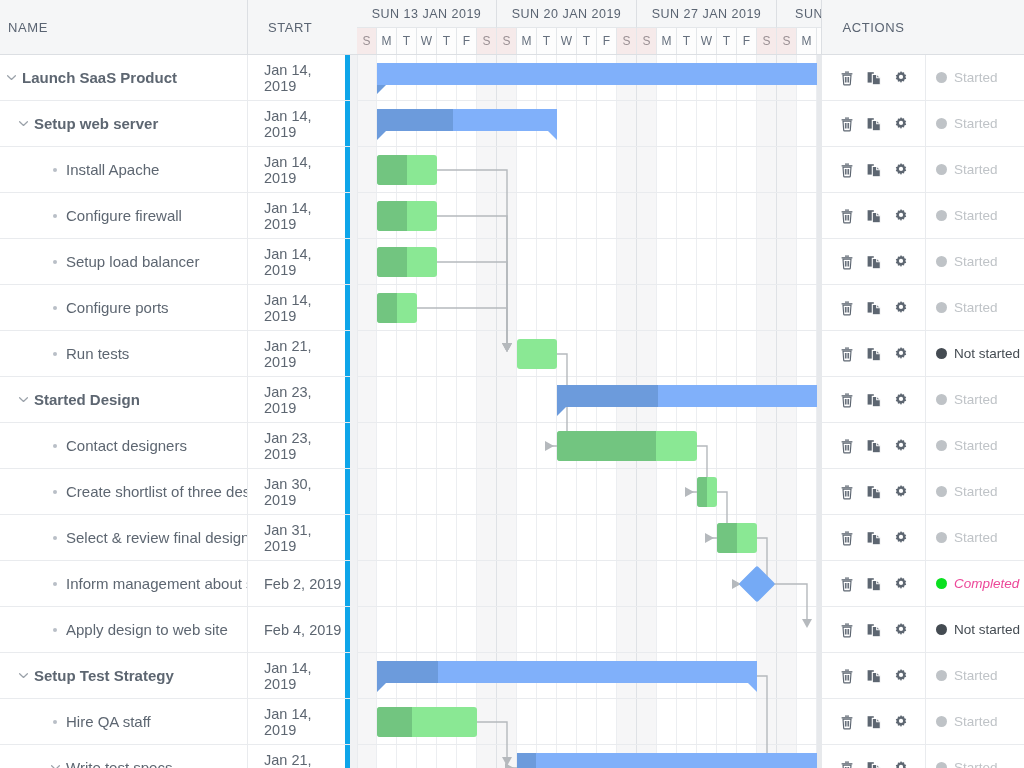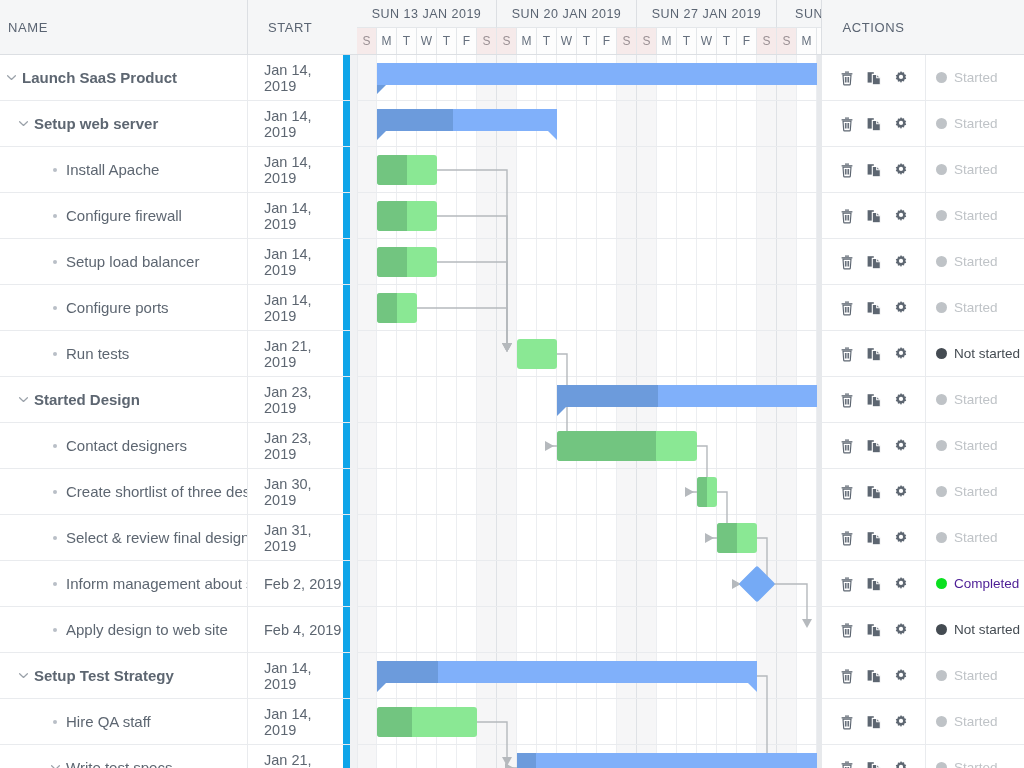--- a/index.html
+++ b/index.html
@@ -91,21 +91,21 @@
   .cell {
     position: absolute; top: 0; height: 45px;
     box-sizing: border-box;
     display: flex; align-items: center;
     font-size: 14.5px; color: #5d6671;
   }
 
   .c-name   { left: 0;    width: 248px; border-right: 1px solid #e9ebee;
               overflow: hidden; white-space: nowrap; }
   .c-start  { left: 248px; width: 102px; padding-left: 16px;
-              border-right: 7px solid #0ea5e9; }
+              border-right: 5px solid #0ea5e9; }
   .c-actions{ left: 821px; width: 104px; justify-content: center; gap: 11px;
               border-left: 1px solid #e9ebee; background:#fff; }
   .c-status { left: 925px; width: 99px; padding-left: 10px;
               border-left: 1px solid #e9ebee; background:#fff; }
 
   
   .twisty {
     width: 22px; height: 100%;
     display: flex; align-items: center; justify-content: center;
     flex: 0 0 22px;
@@ -722,21 +722,21 @@
             </span>
             <span class="aicon">
               <svg width="16" height="16" viewBox="0 0 16 16">
                 <path d="M8 0.9l1.05 1.72 1.98-.42.33 2 1.86.82-.88 1.82.88 1.82-1.86.82-.33 2-1.98-.42L8 13.0l-1.05-1.72-1.98.42-.33-2-1.86-.82.88-1.82-.88-1.82 1.86-.82.33-2 1.98.42z" fill="#5d6671"></path>
                 <circle cx="8" cy="6.95" r="2.1" fill="#ffffff"></circle>
               </svg>
             </span>
           </div>
           <div class="cell c-status">
             <span class="sdot" style="background: rgb(10, 224, 32);"></span>
-            <span class="slabel" style="color: #4c1d95;">Completed</span>
+            <span class="slabel" style="color: #ec4899; font-style: italic;">Completed</span>
           </div>
         </div>
         <div class="row lvl2">
           <div class="cell c-name">
             <div class="namewrap ind2">
               <span class="bullet">
                 <i></i>
               </span>
               <span class="nm">Apply design to web site</span>
             </div>

